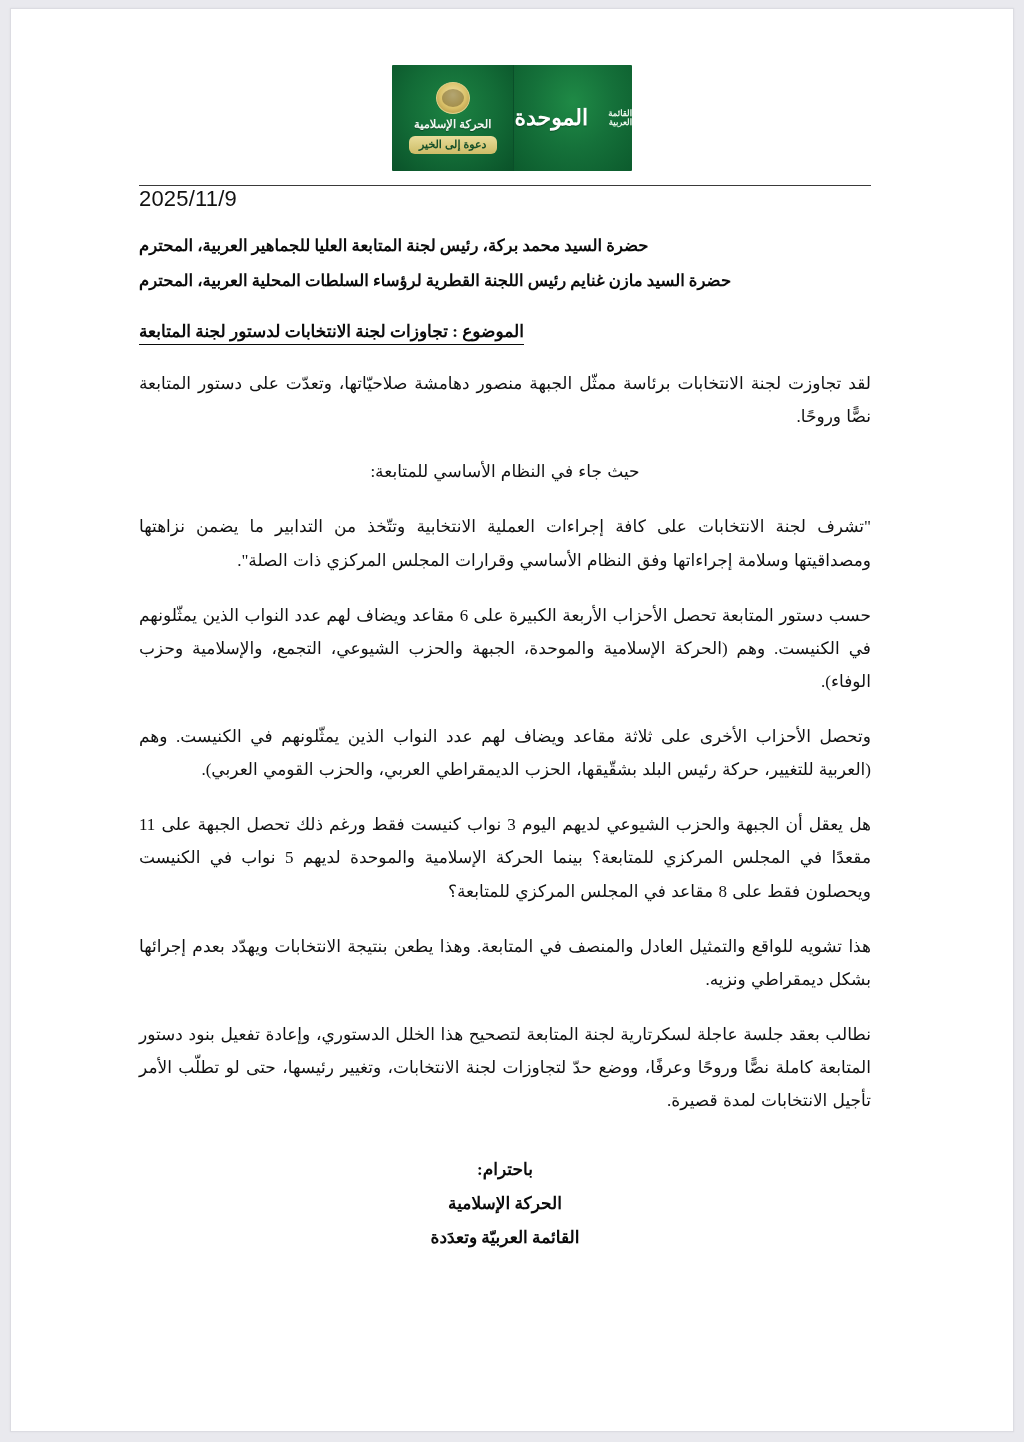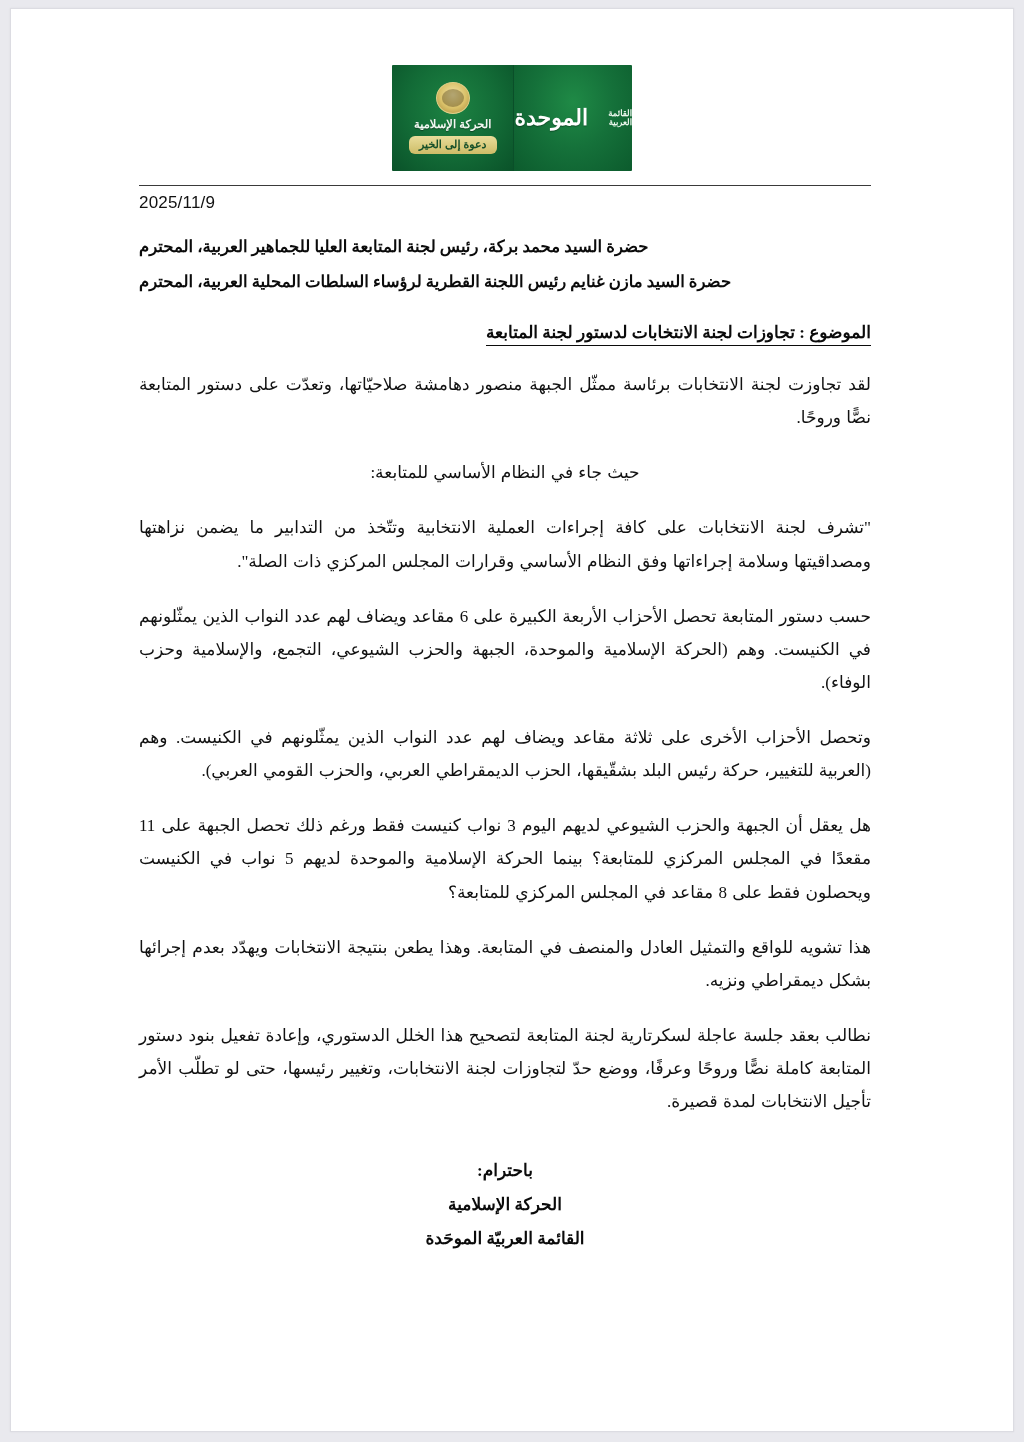--- a/index.html
+++ b/index.html
@@ -131,42 +131,41 @@
   .rule {
     border: 0;
     border-top: 1.4px solid #3a3a3a;
     margin: 14px 0 0 0;
   }
 
   .date {
     direction: ltr;
     text-align: left;
     font-family: "Liberation Sans", sans-serif;
-    font-size: 17px;
+    font-size: 22px;
     color: #111;
-    margin-top: 7px;
     letter-spacing: 0.2px;
   }
 
   .addressees {
     margin-top: 16px;
     text-align: left;
   }
   .addressee-line {
     font-family: "Liberation Serif", serif;
     font-weight: bold;
     font-size: 16.5px;
     color: #0b0b0b;
     line-height: 2.15;
     white-space: nowrap;
   }
 
   .subject {
     margin-top: 22px;
-    text-align: right;
+    text-align: left;
   }
   .subject-text {
     display: inline-block;
     font-family: "Liberation Serif", serif;
     font-weight: bold;
     font-size: 17px;
     color: #0b0b0b;
     border-bottom: 1.6px solid #0b0b0b;
     padding-bottom: 2px;
     white-space: nowrap;
@@ -246,18 +245,18 @@
       <p class="para quote">"تشرف لجنة الانتخابات على كافة إجراءات العملية الانتخابية وتتّخذ من التدابير ما يضمن نزاهتها ومصداقيتها وسلامة إجراءاتها وفق النظام الأساسي وقرارات المجلس المركزي ذات الصلة".</p>
       <p class="para">حسب دستور المتابعة تحصل الأحزاب الأربعة الكبيرة على 6 مقاعد ويضاف لهم عدد النواب الذين يمثّلونهم في الكنيست. وهم (الحركة الإسلامية والموحدة، الجبهة والحزب الشيوعي، التجمع، والإسلامية وحزب الوفاء).</p>
       <p class="para">وتحصل الأحزاب الأخرى على ثلاثة مقاعد ويضاف لهم عدد النواب الذين يمثّلونهم في الكنيست. وهم (العربية للتغيير، حركة رئيس البلد بشقّيقها، الحزب الديمقراطي العربي، والحزب القومي العربي).</p>
       <p class="para">هل يعقل أن الجبهة والحزب الشيوعي لديهم اليوم 3 نواب كنيست فقط ورغم ذلك تحصل الجبهة على 11 مقعدًا في المجلس المركزي للمتابعة؟ بينما الحركة الإسلامية والموحدة لديهم 5 نواب في الكنيست ويحصلون فقط على 8 مقاعد في المجلس المركزي للمتابعة؟</p>
       <p class="para">هذا تشويه للواقع والتمثيل العادل والمنصف في المتابعة. وهذا يطعن بنتيجة الانتخابات ويهدّد بعدم إجرائها بشكل ديمقراطي ونزيه.</p>
       <p class="para">نطالب بعقد جلسة عاجلة لسكرتارية لجنة المتابعة لتصحيح هذا الخلل الدستوري، وإعادة تفعيل بنود دستور المتابعة كاملة نصًّا وروحًا وعرفًا، ووضع حدّ لتجاوزات لجنة الانتخابات، وتغيير رئيسها، حتى لو تطلّب الأمر تأجيل الانتخابات لمدة قصيرة.</p>
 
       <div class="sign-block">
         <div class="sign-line">باحترام:</div>
         <div class="sign-line">الحركة الإسلامية</div>
-        <div class="sign-line">القائمة العربيّة الموحَدة</div>
+        <div class="sign-line">القائمة العربيّة وتعدَدة</div>
       </div>
 
     </div>
   </div>
 </div>
 
 </body></html>

